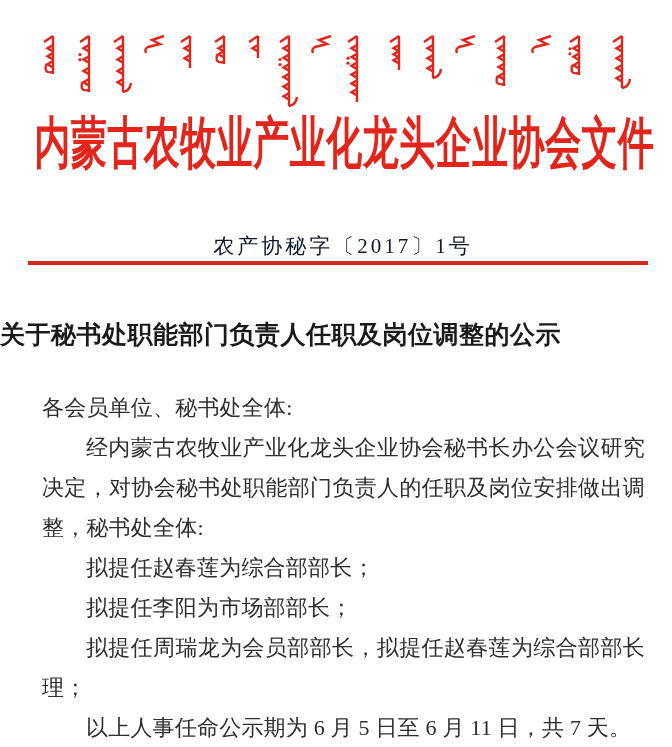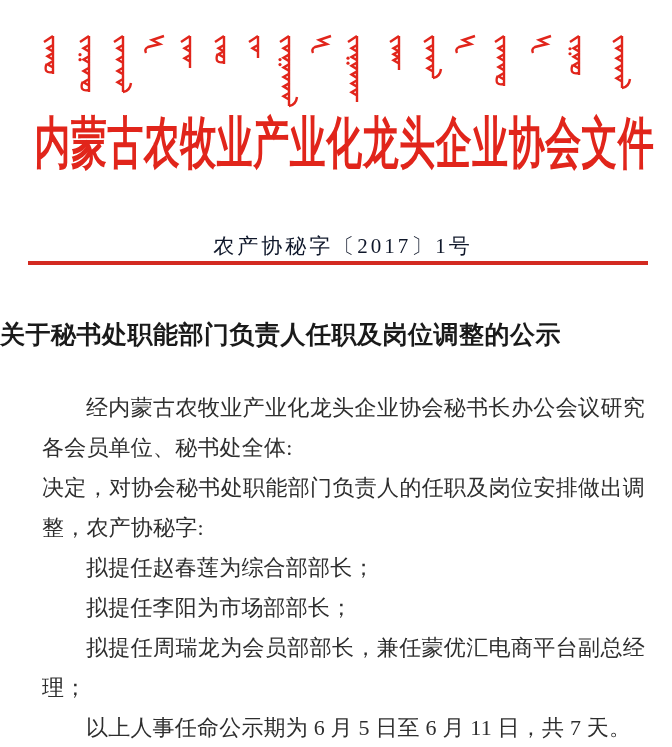--- a/index.html
+++ b/index.html
@@ -135,24 +135,24 @@
     <span>内蒙古农牧业产业化龙头企业协会文件</span>
   </div>
 
   <div class="doc-number">农产协秘字〔2017〕1号</div>
 
   <div class="red-rule"></div>
 
   <div class="doc-title">关于秘书处职能部门负责人任职及岗位调整的公示</div>
 
   <div class="body">
+    <div class="line">各会员单位、秘书处全体:</div>
     <div class="line indent fill">经内蒙古农牧业产业化龙头企业协会秘书长办公会议研究</div>
-    <div class="line">各会员单位、秘书处全体:</div>
     <div class="line fill">决定，对协会秘书处职能部门负责人的任职及岗位安排做出调</div>
-    <div class="line">整，农产协秘字:</div>
+    <div class="line">整，秘书处全体:</div>
     <div class="line indent">拟提任赵春莲为综合部部长；</div>
     <div class="line indent">拟提任李阳为市场部部长；</div>
-    <div class="line indent fill">拟提任周瑞龙为会员部部长，兼任蒙优汇电商平台副总经</div>
+    <div class="line indent fill">拟提任周瑞龙为会员部部长，拟提任赵春莲为综合部部长</div>
     <div class="line">理；</div>
     <div class="line indent">以上人事任命公示期为 6 月 5 日至 6 月 11 日，共 7 天。</div>
   </div>
 
 </div>
 
 </body></html>

